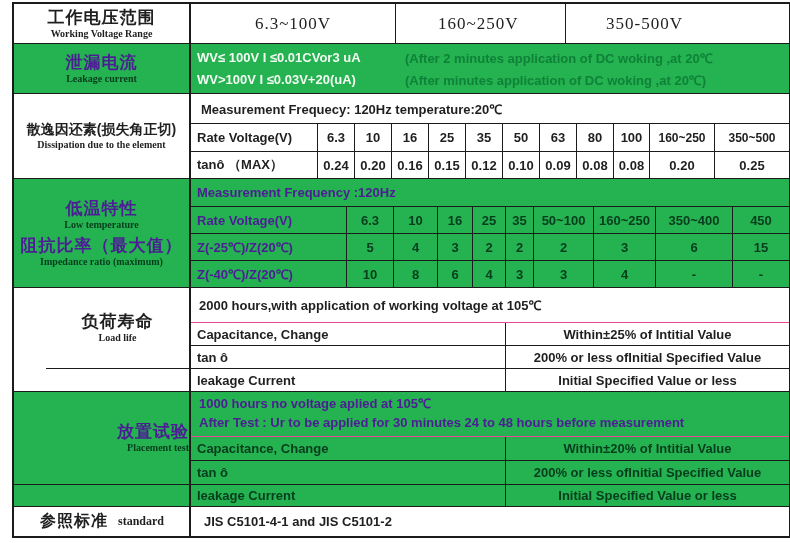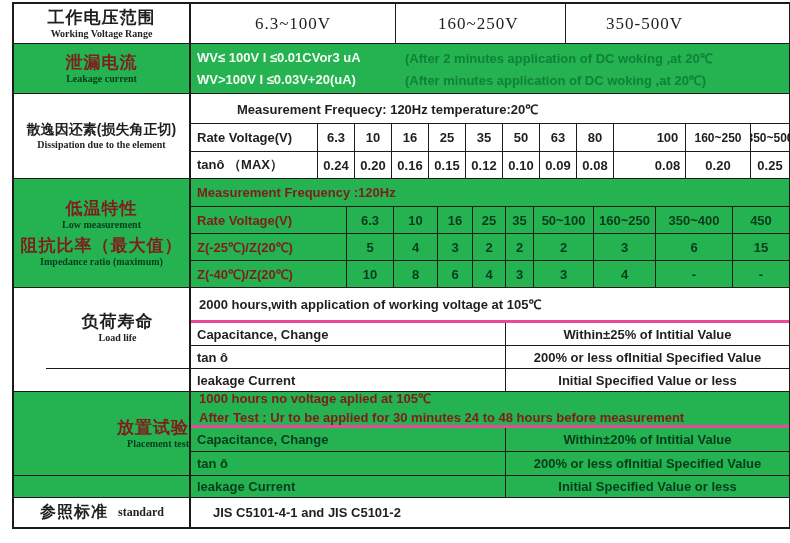--- a/index.html
+++ b/index.html
@@ -20,59 +20,59 @@
      justify-content:center;white-space:nowrap;overflow:hidden;}
   .c:last-child{border-right:none;}
   .left{justify-content:flex-start;padding-left:6px;}
   .zh{font-size:17px;font-weight:bold;letter-spacing:1px;}
   .zhs{font-size:14px;font-weight:bold;}
   .en{font-family:"Liberation Serif",serif;font-weight:bold;font-size:10px;}
   .serifv{font-family:"Liberation Serif",serif;font-size:17px;letter-spacing:1px;}
   .b13{font-size:13px;font-weight:bold;}
   .b12{font-size:12px;font-weight:bold;}
   .green{background:#25b250;}
-  .dkg{color:#7f1d1d;}
+  .dkg{color:#4c1d95;}
   .tblg{color:#063d1d;}
   .noteg{color:#0e8238;}
   .pale{color:#f2fbf2;}
   
   .h40{height:40px;}
   .hv1{width:205px;}
   .hv2{width:170px;justify-content:flex-start;padding-left:42px;}
   .hv3{flex:1;justify-content:flex-start;padding-left:40px;}
   
   .h50{height:50px;}
   .leakline{display:flex;align-items:center;height:22px;padding-left:6px;}
   .formula{width:208px;min-width:208px;}
   
   .dch{width:127px;min-width:127px;}
   .dc{width:37px;min-width:37px;}
-  .dc9{width:36px;min-width:36px;margin-left:36px;}
+  .dc9{width:36px;min-width:36px;}
   .dc10{width:65px;min-width:65px;}
   .dc11{flex:1;}
   
   .lch{width:156px;min-width:156px;}
   .lc0{width:47px;min-width:47px;}
   .lc1{width:44px;min-width:44px;}
   .lc2{width:35px;min-width:35px;}
   .lc3{width:33px;min-width:33px;}
   .lc4{width:28px;min-width:28px;}
   .lc5{width:60px;min-width:60px;}
   .lc6{width:62px;min-width:62px;}
   .lc7{width:77px;min-width:77px;}
   .lc8{flex:1;}
   
   .namec{width:315px;min-width:315px;}
   .valc{flex:1;}
   .condrow{display:flex;flex-direction:column;justify-content:center;padding-left:8px;
-           border-bottom:3px solid #ec4899;box-sizing:border-box;}
+           border-bottom:1px solid #ec4899;box-sizing:border-box;}
   .lblspan{border-bottom:1px solid #1b1b1b;box-sizing:border-box;}
   .r30{height:30px;} .r28{height:28px;} .r27{height:27px;} .r26{height:26px;}
   .r35{height:35px;} .r23{height:23px;} .r22{height:22px;}
-  .r45{height:36px;} .r24{height:24px;} .r21{height:21px;} .r29{height:29px;}
+  .r45{height:45px;} .r24{height:24px;} .r21{height:21px;} .r29{height:29px;}
   .gap2{height:3px;}
 </style>
 </head>
 <body>
 
 <div class="page">
   <div class="sheet">
 
     <div class="sec h40">
       <div class="lblcol">
@@ -111,21 +111,21 @@
 
     <div class="sec">
       <div class="lblcol">
         <div class="lbl">
           <span class="zhs">散逸因还素(损失角正切)</span>
           <span class="en">Dissipation due to the element</span>
         </div>
       </div>
       <div class="content">
         <div class="srow r30">
-          <div class="c left b13" style="flex:1;padding-left:10px;margin-left:36px;">Measurement Frequecy:  120Hz temperature:20℃</div>
+          <div class="c left b13" style="flex:1;padding-left:10px;">Measurement Frequecy:  120Hz temperature:20℃</div>
         </div>
         <div class="srow r28">
           <div class="c dch left b13">Rate Voltage(V)</div>
           <div class="c dc b13">6.3</div>
           <div class="c dc b13">10</div>
           <div class="c dc b13">16</div>
           <div class="c dc b13">25</div>
           <div class="c dc b13">35</div>
           <div class="c dc b13">50</div>
           <div class="c dc b13">63</div>
@@ -148,21 +148,21 @@
           <div class="c dc10 b13">0.20</div>
           <div class="c dc11 b13">0.25</div>
         </div>
       </div>
     </div>
 
     <div class="sec green">
       <div class="lblcol">
         <div class="lbl">
           <span class="zh dkg">低温特性</span>
-          <span class="en tblg">Low measurement</span>
+          <span class="en tblg">Low temperature</span>
           <span class="gap2"></span>
           <span class="zh dkg">阻抗比率（最大值）</span>
           <span class="en tblg">Impedance ratio (maximum)</span>
         </div>
       </div>
       <div class="content">
         <div class="srow r28">
           <div class="c left b13 dkg" style="flex:1;">Measurement Frequency :120Hz</div>
         </div>
         <div class="srow r27">
@@ -258,18 +258,18 @@
         </div>
       </div>
     </div>
 
     <div class="sec r29">
       <div class="lblcol" style="flex-direction:row;align-items:center;justify-content:flex-start;padding-left:26px;box-sizing:border-box;">
         <span class="zh" style="font-size:16px;">参照标准</span>
         <span class="en" style="margin-left:10px;font-size:12px;">standard</span>
       </div>
       <div class="content" style="flex-direction:row;align-items:center;">
-        <span class="b13" style="padding-left:22px;">JIS C5101-4-1 and JIS C5101-2</span>
+        <span class="b13" style="padding-left:13px;">JIS C5101-4-1 and JIS C5101-2</span>
       </div>
     </div>
 
   </div>
 </div>
 
 </body></html>

